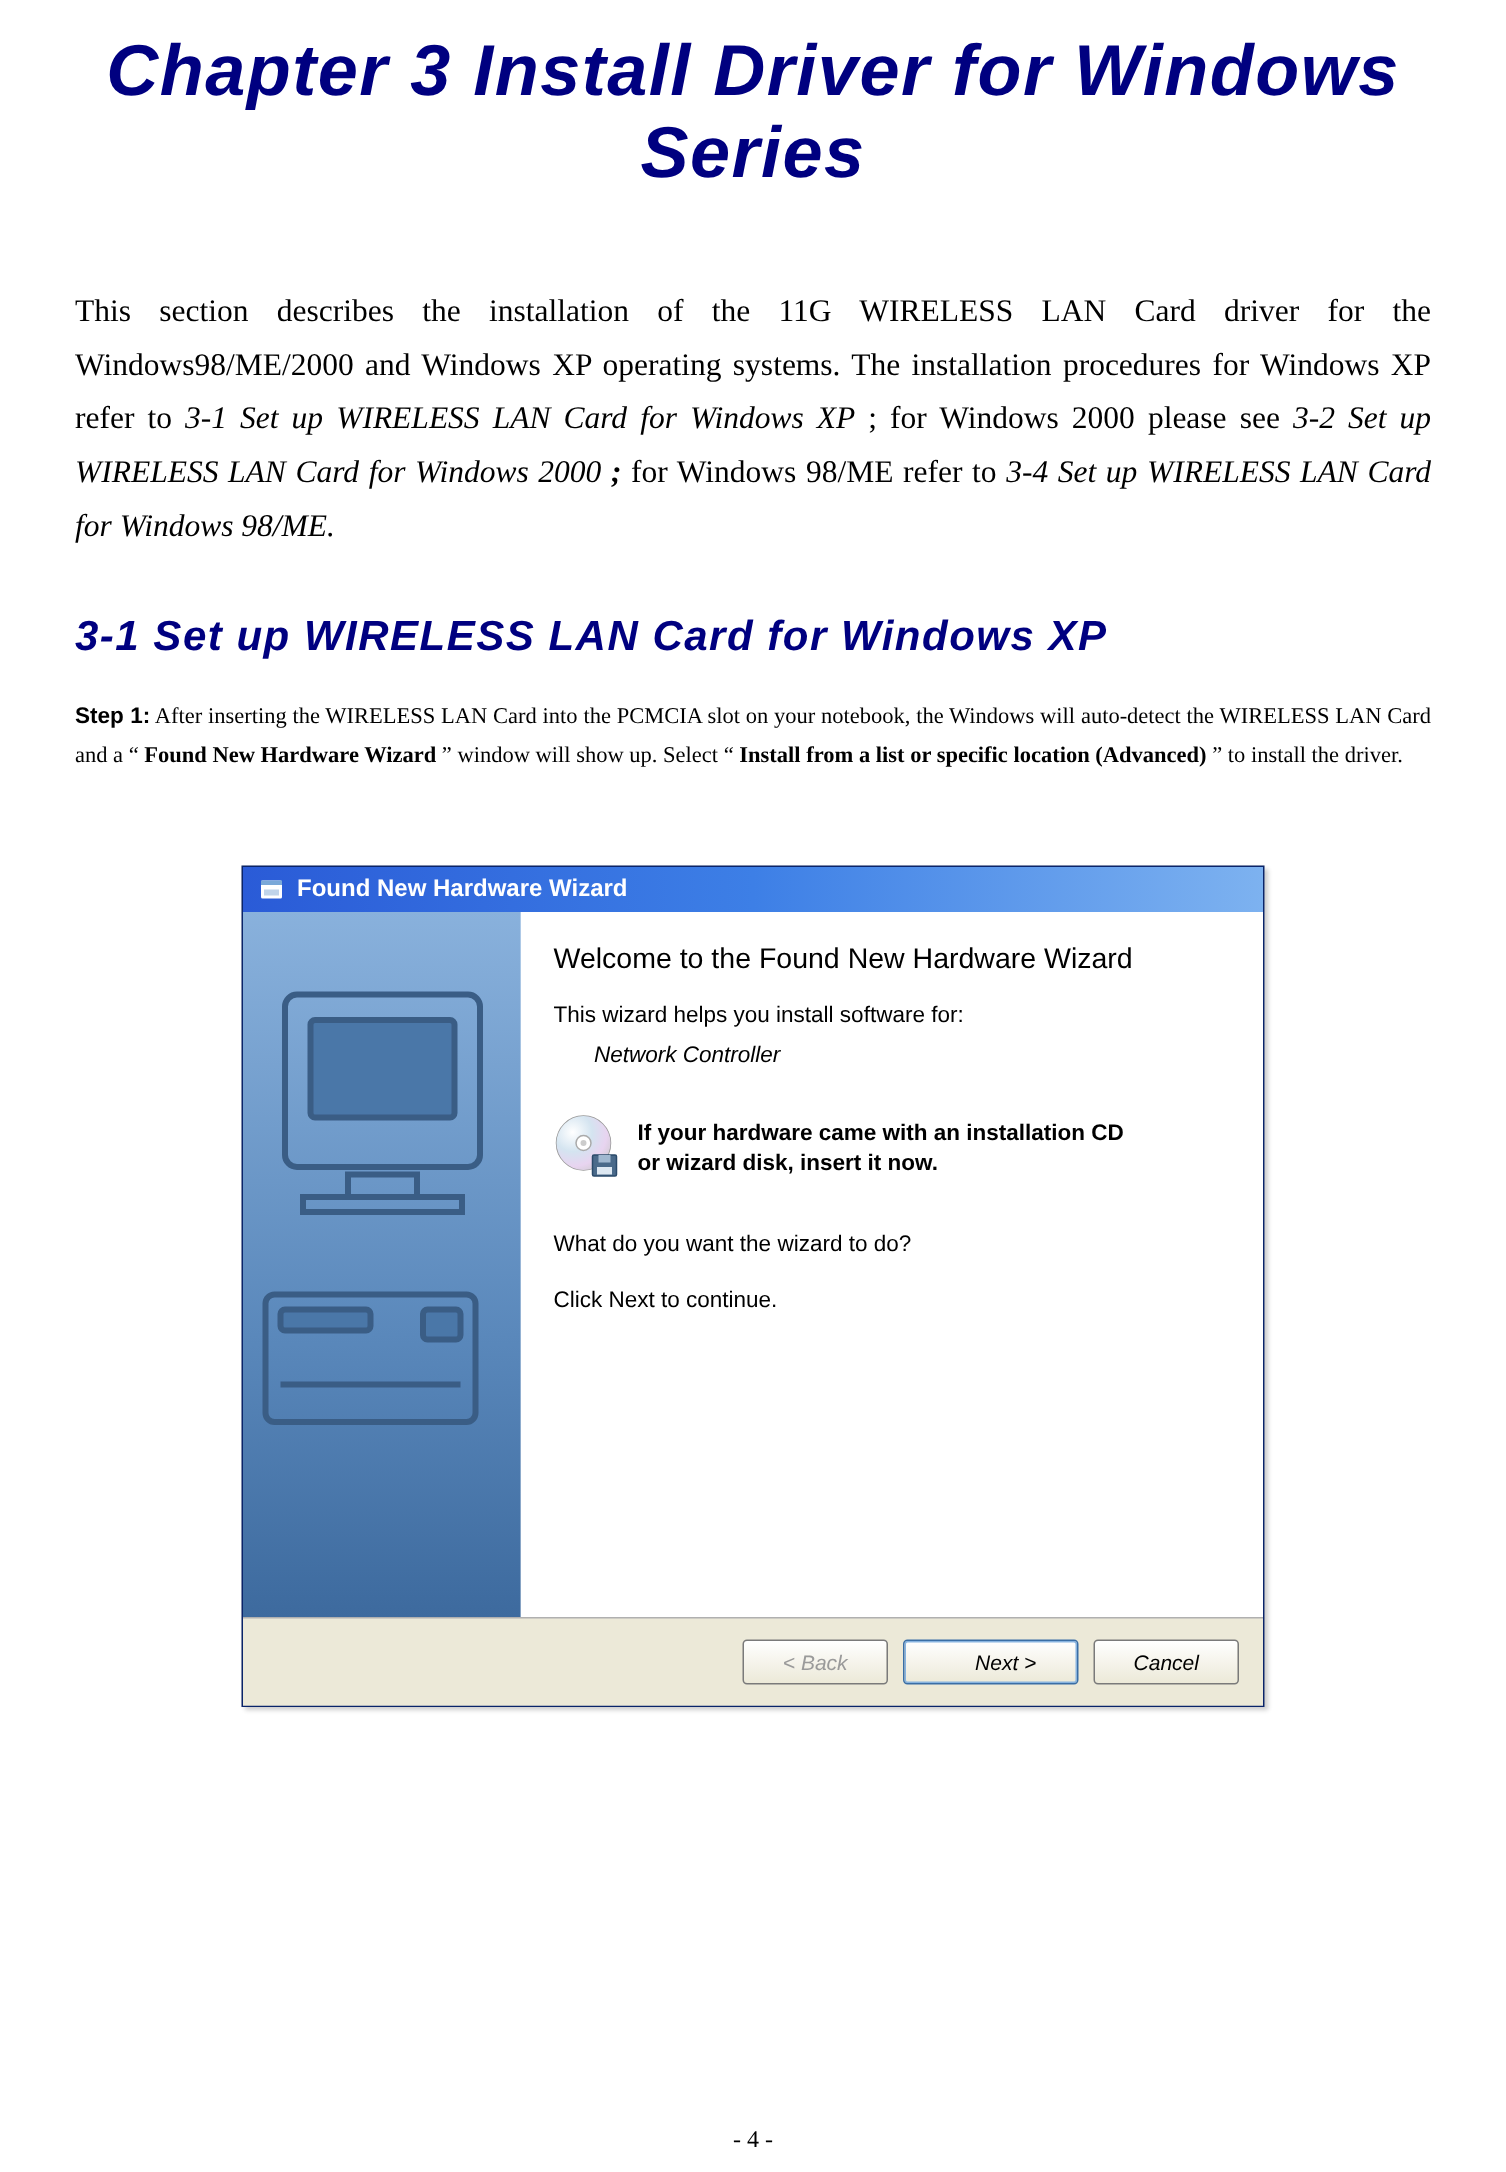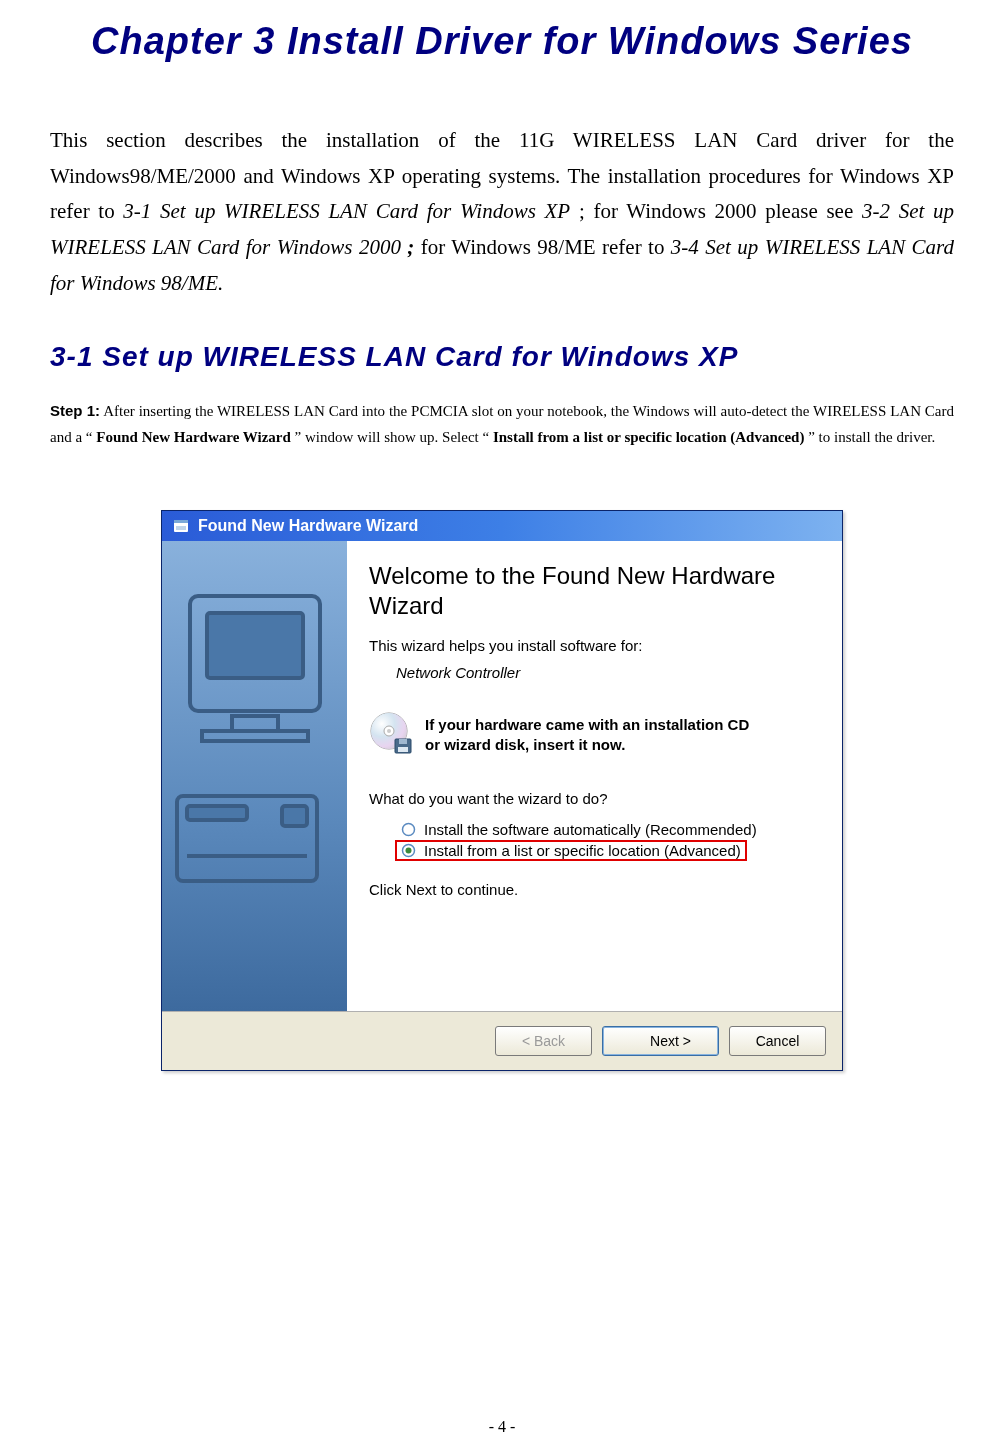--- a/index.html
+++ b/index.html
@@ -13,21 +13,21 @@
       width: 1004px;
       min-height: 1448px;
       box-sizing: border-box;
       padding: 20px 50px 20px 50px;
       position: relative;
     }
     .chapter-title {
       font-family: "Trebuchet MS", Verdana, Arial, sans-serif;
       font-style: italic;
       font-weight: bold;
-      font-size: 38px;
+      font-size: 48px;
       color: #000080;
       text-align: center;
       margin: 0 0 60px 0;
       letter-spacing: 1px;
     }
     .body-para {
       font-size: 21px;
       line-height: 1.7;
       text-align: justify;
       margin: 0 0 40px 0;
@@ -93,21 +93,21 @@
     .wizard-left svg { display:block; }
     .wizard-right {
       flex: 1;
       padding: 20px 22px 10px 22px;
       background: #fff;
       font-size: 15px;
       color: #000;
     }
     .wizard-welcome {
       font-family: "Franklin Gothic Medium", Arial, sans-serif;
-      font-size: 24px;
+      font-size: 19px;
       line-height: 1.25;
       margin: 0 0 16px 0;
       font-weight: 500;
       color: #000;
     }
     .wizard-line { margin: 10px 0; }
     .wizard-device { margin: 4px 0 30px 27px; font-style: italic; }
     .wizard-cdrow {
       display: flex;
       gap: 12px;
@@ -146,20 +146,21 @@
       height: 28px;
       font-family: Tahoma, sans-serif;
       font-size: 14px;
       border: 1px solid #7a7a7a;
       border-radius: 3px;
       background: linear-gradient(to bottom, #fff, #ece9d8);
       display: flex;
       align-items: center;
       justify-content: center;
       cursor: default;
+      font-style: italic;
     }
     .xp-button.disabled { color: #9a9a9a; }
     .xp-button.default-btn {
       border: 1px solid #3a6ea5;
       box-shadow: 0 0 0 1px #87b3df inset;
       padding-left: 20px;
     }
     .page-number {
       position: absolute;
       bottom: 12px;
@@ -251,35 +252,20 @@
               <rect x="26" y="28" width="16" height="14" rx="1" fill="#4a6a8a" stroke="#2a4a6a"></rect>
               <rect x="30" y="28" width="8" height="5" fill="#a0b8d0"></rect>
               <rect x="29" y="36" width="10" height="5" fill="#dde8f2"></rect>
             </svg>
             <div class="wizard-cdtext">
               <div>If your hardware came with an installation CD</div>
               <div>or wizard disk, insert it now.</div>
             </div>
           </div>
           <div class="wizard-question">What do you want the wizard to do?</div>
-          <div class="radio-group">
-            <div class="radio-row">
-              <svg class="radio-svg" viewBox="0 0 15 15">
-                <circle cx="7.5" cy="7.5" r="6" fill="#fff" stroke="#5a8ac0" stroke-width="1.5"></circle>
-              </svg>
-              <span>Install the software automatically (Recommended)</span>
-            </div>
-            <div class="radio-row highlight">
-              <svg class="radio-svg" viewBox="0 0 15 15">
-                <circle cx="7.5" cy="7.5" r="6" fill="#fff" stroke="#5a8ac0" stroke-width="1.5"></circle>
-                <circle cx="7.5" cy="7.5" r="3" fill="#3c8a3c"></circle>
-              </svg>
-              <span>Install from a list or specific location (Advanced)</span>
-            </div>
-          </div>
           <div class="wizard-continue">Click Next to continue.</div>
         </div>
       </div>
       <div class="wizard-buttons">
         <div class="xp-button disabled">&lt; Back</div>
         <div class="xp-button default-btn">Next &gt;</div>
         <div class="xp-button">Cancel</div>
       </div>
     </div>
   </div>

